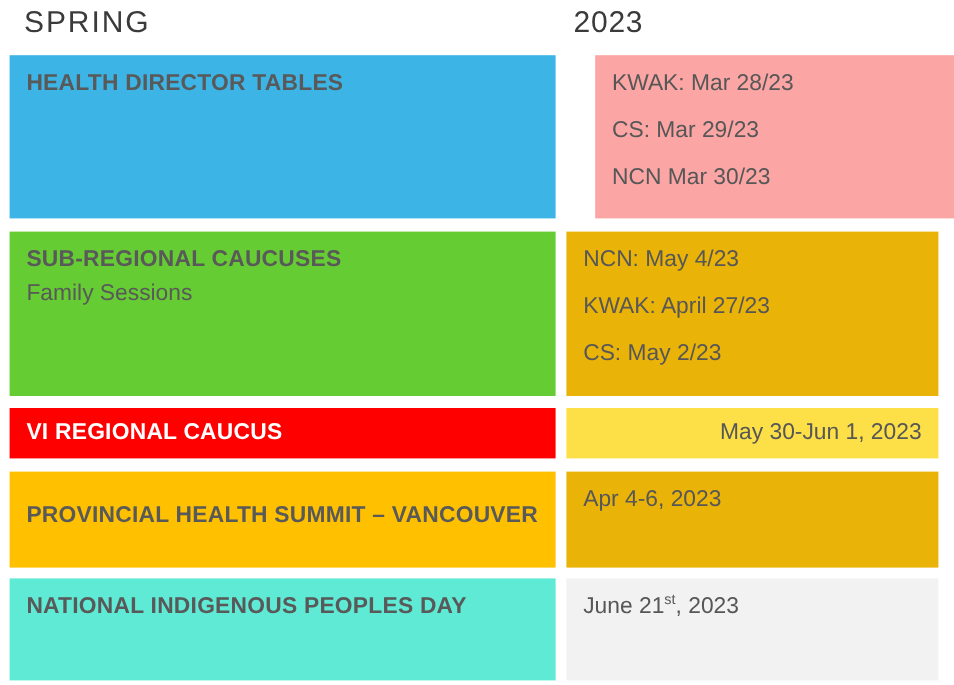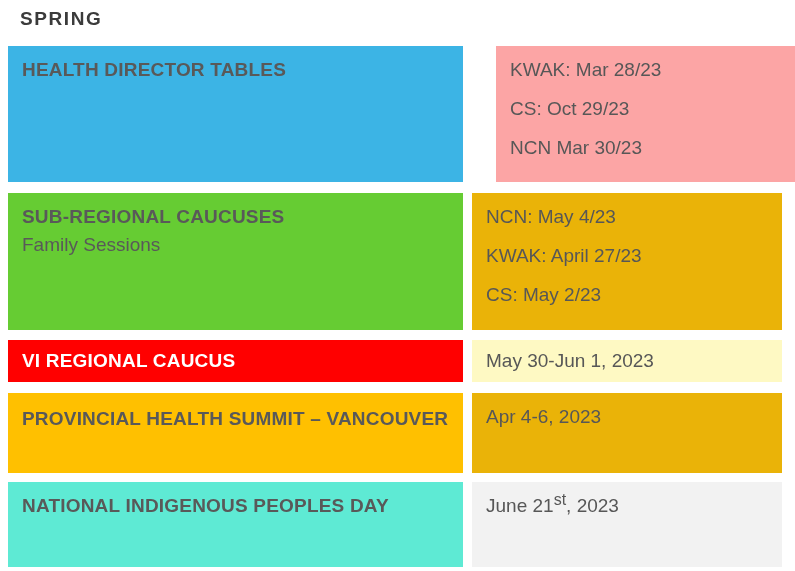--- a/index.html
+++ b/index.html
@@ -25,24 +25,24 @@
   .header-row {
     position: absolute;
     left: 0;
     top: 0;
     width: 795px;
     height: 46px;
   }
   .header-cell {
     position: absolute;
     top: 2px;
-    font-size: 19px;
+    font-size: 25px;
     letter-spacing: 1.6px;
     color: #3b3b3b;
-    font-weight: 700;
+    font-weight: 400;
     white-space: nowrap;
     line-height: 34px;
   }
   .header-season { left: 20px; }
   .header-year  { left: 478px; letter-spacing: 0.6px; }
 
   
   .row {
     position: absolute;
     left: 0;
@@ -86,70 +86,71 @@
   .date-line {
     font-size: 19px;
     font-weight: normal;
     line-height: 27px;
     color: #575757;
     margin: 0;
     white-space: nowrap;
   }
   .date-line + .date-line { margin-top: 12px; }
   .date-line sup {
-    font-size: 16px;
+    font-size: 12px;
     vertical-align: super;
     line-height: 0;
   }
 
   
   #row-health  { top: 46px;  height: 136px; }
   #row-caucus  { top: 193px; height: 137px; }
   #row-vi      { top: 340px; height: 42px; }
   #row-summit  { top: 393px; height: 80px; }
   #row-nipd    { top: 482px; height: 85px; }
 
   
   #row-health .cell-left  { background: #3cb4e5; }
   #row-health .cell-right { background: #fca5a5; margin-left: 24px; }
 
   #row-caucus .cell-left  { background: #66cc33; }
   #row-caucus .cell-right { background: #eab308; }
 
   #row-vi .cell-left  { background: #ff0000; }
-  #row-vi .cell-right { background: #fef9c3; }
+  #row-vi .cell-right { background: #fde047; text-align: right; }
 
   #row-summit .cell-left  { background: #ffc000; }
   #row-summit .cell-right { background: #eab308; }
 
   #row-nipd .cell-left  { background: #5eead4; }
   #row-nipd .cell-right { background: #f2f2f2; }
 
   
   #row-vi .cell-left, #row-vi .cell-right { padding-top: 6px; padding-bottom: 6px; }
   #row-vi .title, #row-vi .date-line { line-height: 30px; }
-  #row-summit .cell-left { padding-top: 12px; }
+  #row-summit .cell-left { padding-top: 23px; }
   #row-nipd .cell-left { padding-top: 10px; }
 </style>
 </head>
 <body>
 
 <div class="schedule">
 
   <div class="header-row">
     <div class="header-cell header-season">SPRING</div>
+    <div class="header-cell header-year">2023</div>
   </div>
 
   <div class="row" id="row-health">
     <div class="cell cell-left">
       <p class="title">HEALTH DIRECTOR TABLES</p>
     </div>
     <div class="cell cell-right">
       <p class="date-line">KWAK: Mar 28/23</p>
-      <p class="date-line">CS: Oct 29/23</p>
+      <p class="date-line">CS: Mar 29/23</p>
       <p class="date-line">NCN Mar 30/23</p>
     </div>
   </div>
 
   <div class="row" id="row-caucus">
     <div class="cell cell-left">
       <p class="title">SUB-REGIONAL CAUCUSES</p>
       <p class="subtitle">Family Sessions</p>
     </div>
     <div class="cell cell-right">

